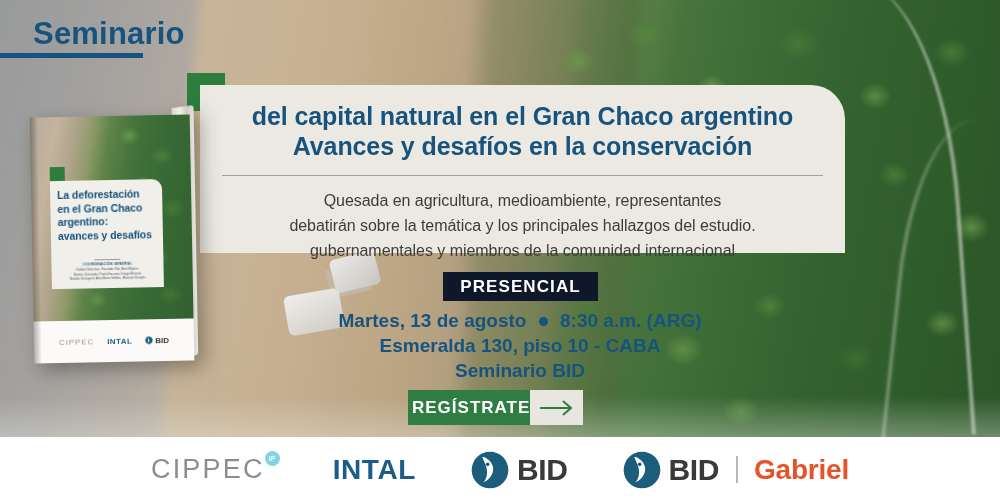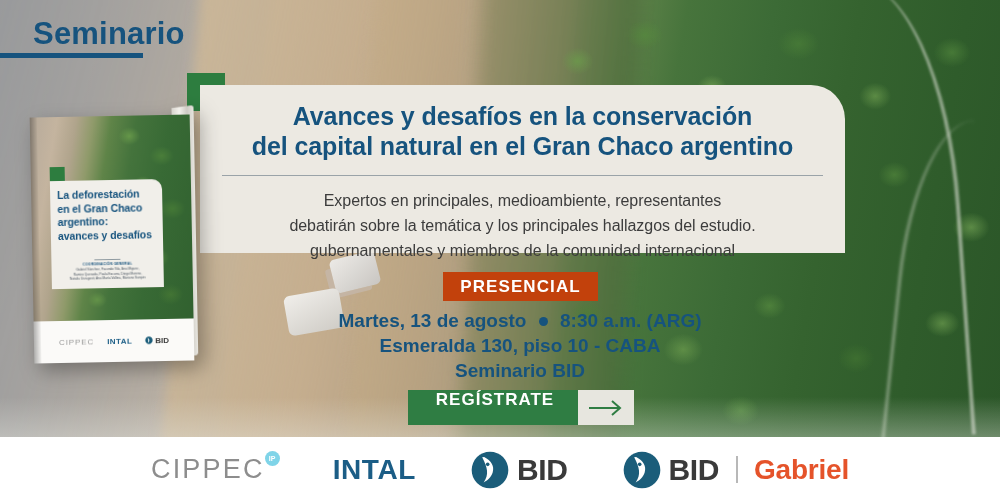--- a/index.html
+++ b/index.html
@@ -135,41 +135,41 @@
   }
   .card-desc {
     text-align:center; color:#3c3c3c;
     font-size:16px; line-height:25px; margin-top:12px;
     letter-spacing:-.05px;
   }
 
   
   .badge {
     position:absolute; left:443px; top:272px; width:155px; height:29px;
-    background:#c2410c; color:#fff;
+    background:#0f172a; color:#fff;
     font-size:17px; font-weight:700; letter-spacing:1.1px;
     display:flex; align-items:center; justify-content:center;
   }
 
   
   .details {
     position:absolute; left:250px; top:308px; width:540px;
     text-align:center; color:#16537e;
     font-size:19px; font-weight:700; line-height:25px;
   }
   .details .line { white-space:nowrap; }
   .dot {
     display:inline-block; width:9px; height:9px; border-radius:50%;
     background:#16537e; margin:0 7px; vertical-align:middle;
   }
 
   
   .cta {
-    position:absolute; left:408px; top:390px; width:226px; height:35px;
-    background:#2f7d43; display:flex; align-items:flex-start;
+    position:absolute; left:408px; top:390px; width:175px; height:35px;
+    background:#2f7d43; display:flex; align-items:center;
     cursor:pointer;
   }
   .cta-label {
     flex:1; text-align:center; color:#fff;
     font-size:17px; font-weight:600; letter-spacing:1px;
     padding-left:4px;
   }
   .cta-arrow-box {
     width:56px; height:35px; background:#e7e6df;
     display:flex; align-items:center; justify-content:center;
@@ -294,26 +294,26 @@
     <div class="bg-strip"></div>
   </div>
 
   <div class="kicker">Seminario</div>
   <div class="kicker-rule"></div>
 
   <div class="accent-square"></div>
 
   <div class="card">
     <div class="card-title">
+      <div>del capital natural en el Gran Chaco argentino</div>
       <div>Avances y desafíos en la conservación</div>
-      <div>del capital natural en el Gran Chaco argentino</div>
     </div>
     <div class="card-divider"></div>
     <div class="card-desc">
-      <div>Expertos en principales, medioambiente, representantes</div>
+      <div>Quesada en agricultura, medioambiente, representantes</div>
       <div>debatirán sobre la temática y los principales hallazgos del estudio.</div>
       <div>gubernamentales y miembros de la comunidad internacional</div>
     </div>
   </div>
 
   <div class="book">
     <div class="book-pages"></div>
     <div class="book-front">
       <div class="book-photo"></div>
       <div class="book-accent"></div>

